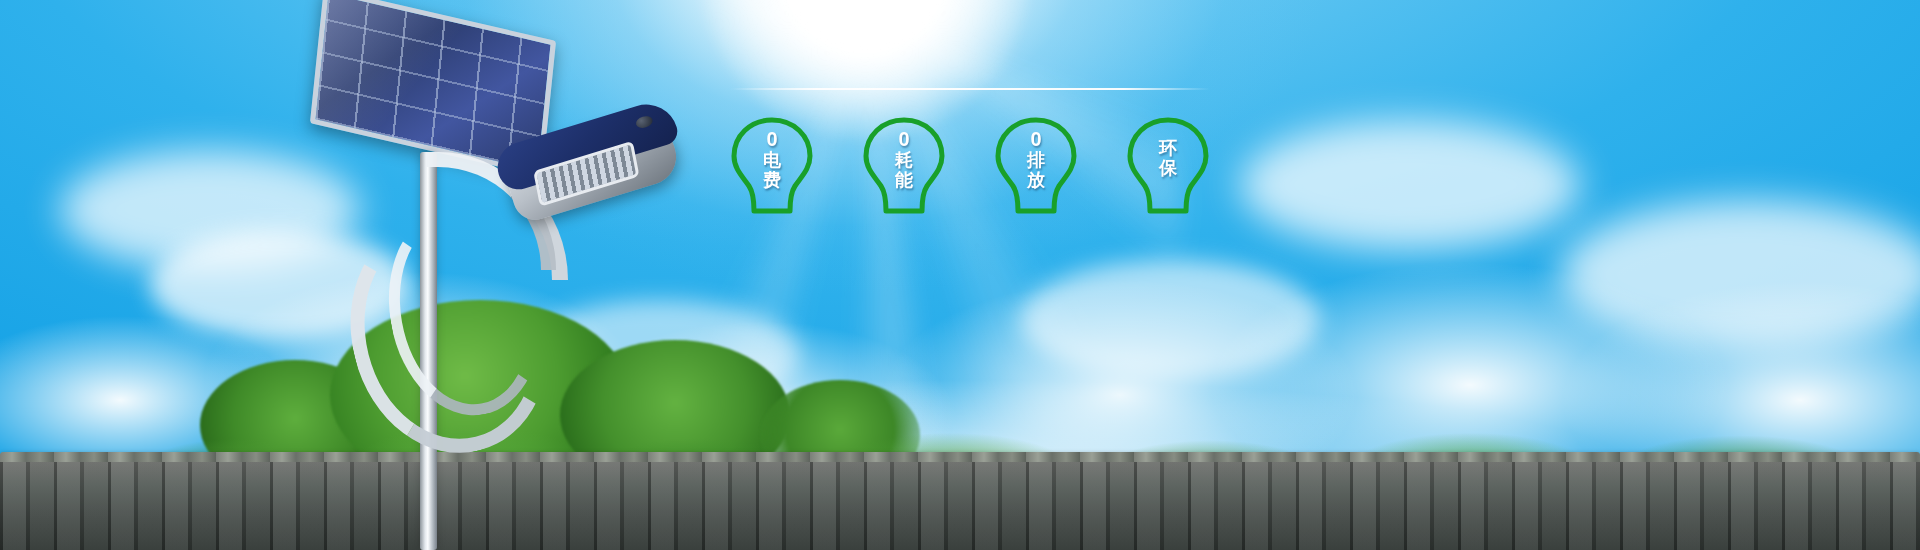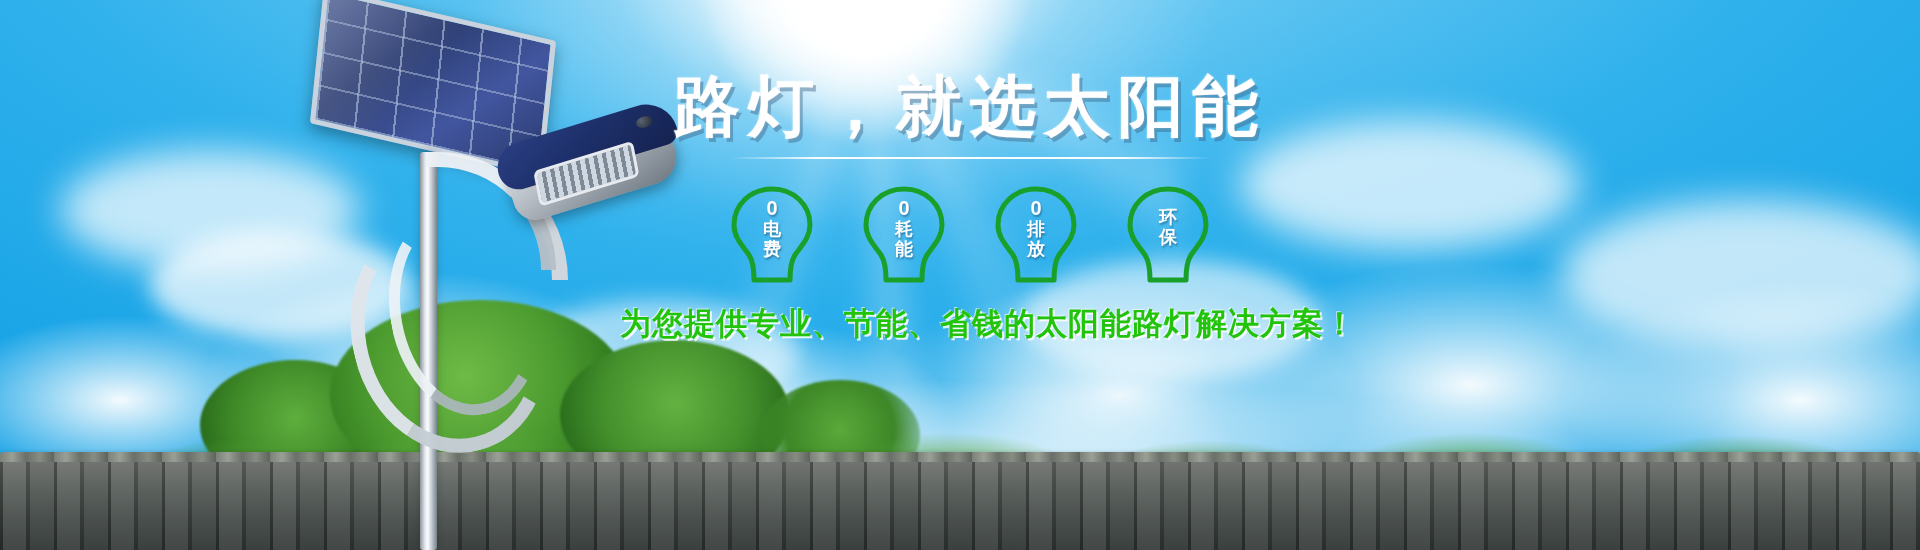--- a/index.html
+++ b/index.html
@@ -220,21 +220,20 @@
     <div class="head">
       <div class="body"></div>
       <div class="hood"></div>
       <div class="led"></div>
       <div class="sensor"></div>
     </div>
   </div>
 
   <div class="content">
 
-    <div class="headline">路灯，就选太阳能</div>
 
     <div class="rule"></div>
 
     <div class="bulbs">
 
       <div class="bulb">
         <svg width="94" height="104" viewBox="0 0 94 104">
           <path d="M47 4 C25 4 9 20 9 40 C9 53 18 61 24 70 C28 76 29 85 29 95 L65 95 C65 85 66 76 70 70 C76 61 85 53 85 40 C85 20 69 4 47 4 Z" fill="none" stroke="#19a02a" stroke-width="5" stroke-linejoin="round"></path>
         </svg>
         <div class="txt">
@@ -272,16 +271,15 @@
         </svg>
         <div class="txt" style="top:22px;">
           <span class="zero"></span>
           <span class="w1">环</span>
           <span class="w2">保</span>
         </div>
       </div>
 
     </div>
 
-    <div class="tagline">为您提供专业、节能、省钱的太阳能路灯解决方案！</div>
   </div>
 
 </div>
 
 </body></html>

